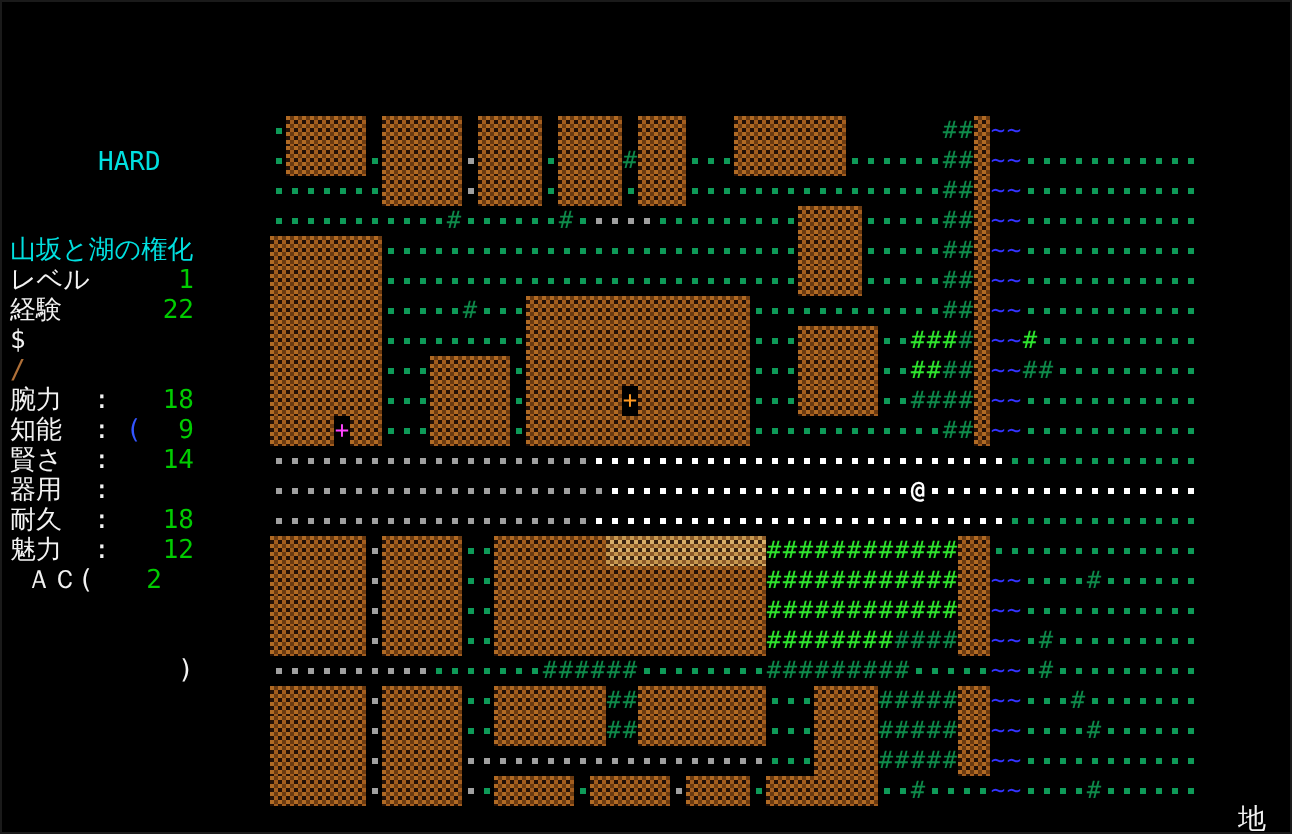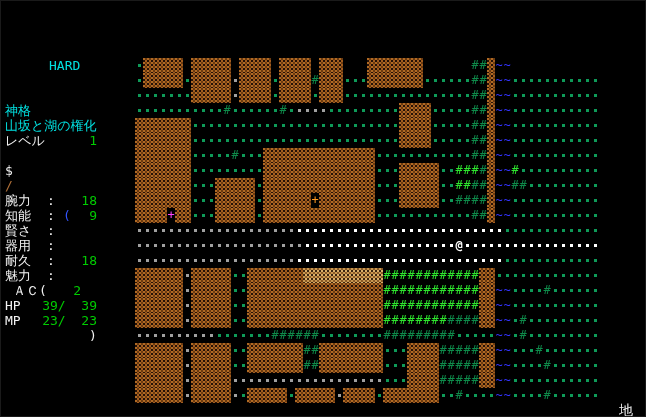--- a/index.html
+++ b/index.html
@@ -35,54 +35,50 @@
 </style>
 </head>
 <body>
 
 <div id="window">
 
 
 
   <div id="game">
 
-    <div class="srow cyan" style="top:0;"><span class="lab" style="left:48px;">HARD</span></div>
-    <div class="srow cyan" style="top:45px;"><span class="lab">神格</span></div>
+    <div class="srow cyan" style="top:16px;"><span class="lab" style="left:48px;">HARD</span></div>
     <div class="srow cyan" style="top:60px;"><span class="lab">山坂と湖の権化</span></div>
 
     <div class="srow" style="top:75px;">
       <span class="lab white">レベル</span><span class="val green">1</span>
+    </div>
+    <div class="srow" style="top:90px;">
+      <span class="lab white">経験</span><span class="val green">22</span>
     </div>
     <div class="srow" style="top:105px;">
       <span class="lab white">$</span>
     </div>
     <div class="srow" style="top:120px;">
       <span class="lab umber">/</span>
       <span class="bluearm" style="position:absolute;left:62px;">(</span>
     </div>
 
     <div id="abilities">
         <div class="srow" style="top: 135px;"><span class="lab white">腕力</span><span class="colon white">:</span><span class="val green">18</span></div>
         <div class="srow" style="top: 150px;"><span class="lab white">知能</span><span class="colon white">:</span><span class="val green">9</span></div>
-        <div class="srow" style="top: 165px;"><span class="lab white">賢さ</span><span class="colon white">:</span></div>
+        <div class="srow" style="top: 165px;"><span class="lab white">賢さ</span><span class="colon white">:</span><span class="val green">14</span></div>
         <div class="srow" style="top: 180px;"><span class="lab white">器用</span><span class="colon white">:</span></div>
         <div class="srow" style="top: 195px;"><span class="lab white">耐久</span><span class="colon white">:</span><span class="val green">18</span></div>
-        <div class="srow" style="top: 210px;"><span class="lab white">魅力</span><span class="colon white">:</span></div>
+        <div class="srow" style="top: 210px;"><span class="lab white">魅力</span><span class="colon white">:</span><span class="val green">12</span></div>
       </div>
 
     <div class="srow" style="top:225px;">
       <span class="lab white" style="left:12px;">ＡＣ(</span>
       <span class="val green" style="width:76px;">2</span>
       <span class="white" style="position:absolute;left:88px;">)</span>
-    </div>
-    <div class="srow" style="top:240px;">
-      <span class="lab white">HP</span><span class="val green">39/  39</span>
-    </div>
-    <div class="srow" style="top:255px;">
-      <span class="lab white">MP</span><span class="val green">23/  23</span>
     </div>
 
     <div id="map">
         <div class="map-row" style="top: 0px;"><span class="cell c-dot" style="background-image: linear-gradient(rgb(14, 154, 88), rgb(14, 154, 88));"></span><span class="cell c-wall"></span><span class="cell c-wall"></span><span class="cell c-wall"></span><span class="cell c-wall"></span><span class="cell c-wall"></span><span class="cell"></span><span class="cell c-wall"></span><span class="cell c-wall"></span><span class="cell c-wall"></span><span class="cell c-wall"></span><span class="cell c-wall"></span><span class="cell"></span><span class="cell c-wall"></span><span class="cell c-wall"></span><span class="cell c-wall"></span><span class="cell c-wall"></span><span class="cell"></span><span class="cell c-wall"></span><span class="cell c-wall"></span><span class="cell c-wall"></span><span class="cell c-wall"></span><span class="cell"></span><span class="cell c-wall"></span><span class="cell c-wall"></span><span class="cell c-wall"></span><span class="cell"></span><span class="cell"></span><span class="cell"></span><span class="cell c-wall"></span><span class="cell c-wall"></span><span class="cell c-wall"></span><span class="cell c-wall"></span><span class="cell c-wall"></span><span class="cell c-wall"></span><span class="cell c-wall"></span><span class="cell"></span><span class="cell"></span><span class="cell"></span><span class="cell"></span><span class="cell"></span><span class="cell"></span><span class="cell" style="color: rgb(14, 138, 74);">#</span><span class="cell" style="color: rgb(14, 138, 74);">#</span><span class="cell c-wall"></span><span class="cell" style="color: rgb(51, 51, 255);">~</span><span class="cell" style="color: rgb(51, 51, 255);">~</span><span class="cell"></span><span class="cell"></span><span class="cell"></span><span class="cell"></span><span class="cell"></span><span class="cell"></span><span class="cell"></span><span class="cell"></span><span class="cell"></span><span class="cell"></span><span class="cell"></span><span class="cell"></span><span class="cell"></span><span class="cell"></span><span class="cell"></span><span class="cell"></span></div>
         <div class="map-row" style="top: 15px;"><span class="cell c-dot" style="background-image: linear-gradient(rgb(14, 154, 88), rgb(14, 154, 88));"></span><span class="cell c-wall"></span><span class="cell c-wall"></span><span class="cell c-wall"></span><span class="cell c-wall"></span><span class="cell c-wall"></span><span class="cell c-dot" style="background-image: linear-gradient(rgb(14, 154, 88), rgb(14, 154, 88));"></span><span class="cell c-wall"></span><span class="cell c-wall"></span><span class="cell c-wall"></span><span class="cell c-wall"></span><span class="cell c-wall"></span><span class="cell c-dot" style="background-image: linear-gradient(rgb(160, 160, 160), rgb(160, 160, 160));"></span><span class="cell c-wall"></span><span class="cell c-wall"></span><span class="cell c-wall"></span><span class="cell c-wall"></span><span class="cell c-dot" style="background-image: linear-gradient(rgb(14, 154, 88), rgb(14, 154, 88));"></span><span class="cell c-wall"></span><span class="cell c-wall"></span><span class="cell c-wall"></span><span class="cell c-wall"></span><span class="cell" style="color: rgb(14, 138, 74);">#</span><span class="cell c-wall"></span><span class="cell c-wall"></span><span class="cell c-wall"></span><span class="cell c-dot" style="background-image: linear-gradient(rgb(14, 154, 88), rgb(14, 154, 88));"></span><span class="cell c-dot" style="background-image: linear-gradient(rgb(14, 154, 88), rgb(14, 154, 88));"></span><span class="cell c-dot" style="background-image: linear-gradient(rgb(14, 154, 88), rgb(14, 154, 88));"></span><span class="cell c-wall"></span><span class="cell c-wall"></span><span class="cell c-wall"></span><span class="cell c-wall"></span><span class="cell c-wall"></span><span class="cell c-wall"></span><span class="cell c-wall"></span><span class="cell c-dot" style="background-image: linear-gradient(rgb(14, 154, 88), rgb(14, 154, 88));"></span><span class="cell c-dot" style="background-image: linear-gradient(rgb(14, 154, 88), rgb(14, 154, 88));"></span><span class="cell c-dot" style="background-image: linear-gradient(rgb(14, 154, 88), rgb(14, 154, 88));"></span><span class="cell c-dot" style="background-image: linear-gradient(rgb(14, 154, 88), rgb(14, 154, 88));"></span><span class="cell c-dot" style="background-image: linear-gradient(rgb(14, 154, 88), rgb(14, 154, 88));"></span><span class="cell c-dot" style="background-image: linear-gradient(rgb(14, 154, 88), rgb(14, 154, 88));"></span><span class="cell" style="color: rgb(14, 138, 74);">#</span><span class="cell" style="color: rgb(14, 138, 74);">#</span><span class="cell c-wall"></span><span class="cell" style="color: rgb(51, 51, 255);">~</span><span class="cell" style="color: rgb(51, 51, 255);">~</span><span class="cell c-dot" style="background-image: linear-gradient(rgb(14, 154, 88), rgb(14, 154, 88));"></span><span class="cell c-dot" style="background-image: linear-gradient(rgb(14, 154, 88), rgb(14, 154, 88));"></span><span class="cell c-dot" style="background-image: linear-gradient(rgb(14, 154, 88), rgb(14, 154, 88));"></span><span class="cell c-dot" style="background-image: linear-gradient(rgb(14, 154, 88), rgb(14, 154, 88));"></span><span class="cell c-dot" style="background-image: linear-gradient(rgb(14, 154, 88), rgb(14, 154, 88));"></span><span class="cell c-dot" style="background-image: linear-gradient(rgb(14, 154, 88), rgb(14, 154, 88));"></span><span class="cell c-dot" style="background-image: linear-gradient(rgb(14, 154, 88), rgb(14, 154, 88));"></span><span class="cell c-dot" style="background-image: linear-gradient(rgb(14, 154, 88), rgb(14, 154, 88));"></span><span class="cell c-dot" style="background-image: linear-gradient(rgb(14, 154, 88), rgb(14, 154, 88));"></span><span class="cell c-dot" style="background-image: linear-gradient(rgb(14, 154, 88), rgb(14, 154, 88));"></span><span class="cell c-dot" style="background-image: linear-gradient(rgb(14, 154, 88), rgb(14, 154, 88));"></span><span class="cell"></span><span class="cell"></span><span class="cell"></span><span class="cell"></span><span class="cell"></span></div>
         <div class="map-row" style="top: 30px;"><span class="cell c-dot" style="background-image: linear-gradient(rgb(14, 154, 88), rgb(14, 154, 88));"></span><span class="cell c-dot" style="background-image: linear-gradient(rgb(14, 154, 88), rgb(14, 154, 88));"></span><span class="cell c-dot" style="background-image: linear-gradient(rgb(14, 154, 88), rgb(14, 154, 88));"></span><span class="cell c-dot" style="background-image: linear-gradient(rgb(14, 154, 88), rgb(14, 154, 88));"></span><span class="cell c-dot" style="background-image: linear-gradient(rgb(14, 154, 88), rgb(14, 154, 88));"></span><span class="cell c-dot" style="background-image: linear-gradient(rgb(14, 154, 88), rgb(14, 154, 88));"></span><span class="cell c-dot" style="background-image: linear-gradient(rgb(14, 154, 88), rgb(14, 154, 88));"></span><span class="cell c-wall"></span><span class="cell c-wall"></span><span class="cell c-wall"></span><span class="cell c-wall"></span><span class="cell c-wall"></span><span class="cell c-dot" style="background-image: linear-gradient(rgb(160, 160, 160), rgb(160, 160, 160));"></span><span class="cell c-wall"></span><span class="cell c-wall"></span><span class="cell c-wall"></span><span class="cell c-wall"></span><span class="cell c-dot" style="background-image: linear-gradient(rgb(14, 154, 88), rgb(14, 154, 88));"></span><span class="cell c-wall"></span><span class="cell c-wall"></span><span class="cell c-wall"></span><span class="cell c-wall"></span><span class="cell c-dot" style="background-image: linear-gradient(rgb(14, 154, 88), rgb(14, 154, 88));"></span><span class="cell c-wall"></span><span class="cell c-wall"></span><span class="cell c-wall"></span><span class="cell c-dot" style="background-image: linear-gradient(rgb(14, 154, 88), rgb(14, 154, 88));"></span><span class="cell c-dot" style="background-image: linear-gradient(rgb(14, 154, 88), rgb(14, 154, 88));"></span><span class="cell c-dot" style="background-image: linear-gradient(rgb(14, 154, 88), rgb(14, 154, 88));"></span><span class="cell c-dot" style="background-image: linear-gradient(rgb(14, 154, 88), rgb(14, 154, 88));"></span><span class="cell c-dot" style="background-image: linear-gradient(rgb(14, 154, 88), rgb(14, 154, 88));"></span><span class="cell c-dot" style="background-image: linear-gradient(rgb(14, 154, 88), rgb(14, 154, 88));"></span><span class="cell c-dot" style="background-image: linear-gradient(rgb(14, 154, 88), rgb(14, 154, 88));"></span><span class="cell c-dot" style="background-image: linear-gradient(rgb(14, 154, 88), rgb(14, 154, 88));"></span><span class="cell c-dot" style="background-image: linear-gradient(rgb(14, 154, 88), rgb(14, 154, 88));"></span><span class="cell c-dot" style="background-image: linear-gradient(rgb(14, 154, 88), rgb(14, 154, 88));"></span><span class="cell c-dot" style="background-image: linear-gradient(rgb(14, 154, 88), rgb(14, 154, 88));"></span><span class="cell c-dot" style="background-image: linear-gradient(rgb(14, 154, 88), rgb(14, 154, 88));"></span><span class="cell c-dot" style="background-image: linear-gradient(rgb(14, 154, 88), rgb(14, 154, 88));"></span><span class="cell c-dot" style="background-image: linear-gradient(rgb(14, 154, 88), rgb(14, 154, 88));"></span><span class="cell c-dot" style="background-image: linear-gradient(rgb(14, 154, 88), rgb(14, 154, 88));"></span><span class="cell c-dot" style="background-image: linear-gradient(rgb(14, 154, 88), rgb(14, 154, 88));"></span><span class="cell" style="color: rgb(14, 138, 74);">#</span><span class="cell" style="color: rgb(14, 138, 74);">#</span><span class="cell c-wall"></span><span class="cell" style="color: rgb(51, 51, 255);">~</span><span class="cell" style="color: rgb(51, 51, 255);">~</span><span class="cell c-dot" style="background-image: linear-gradient(rgb(14, 154, 88), rgb(14, 154, 88));"></span><span class="cell c-dot" style="background-image: linear-gradient(rgb(14, 154, 88), rgb(14, 154, 88));"></span><span class="cell c-dot" style="background-image: linear-gradient(rgb(14, 154, 88), rgb(14, 154, 88));"></span><span class="cell c-dot" style="background-image: linear-gradient(rgb(14, 154, 88), rgb(14, 154, 88));"></span><span class="cell c-dot" style="background-image: linear-gradient(rgb(14, 154, 88), rgb(14, 154, 88));"></span><span class="cell c-dot" style="background-image: linear-gradient(rgb(14, 154, 88), rgb(14, 154, 88));"></span><span class="cell c-dot" style="background-image: linear-gradient(rgb(14, 154, 88), rgb(14, 154, 88));"></span><span class="cell c-dot" style="background-image: linear-gradient(rgb(14, 154, 88), rgb(14, 154, 88));"></span><span class="cell c-dot" style="background-image: linear-gradient(rgb(14, 154, 88), rgb(14, 154, 88));"></span><span class="cell c-dot" style="background-image: linear-gradient(rgb(14, 154, 88), rgb(14, 154, 88));"></span><span class="cell c-dot" style="background-image: linear-gradient(rgb(14, 154, 88), rgb(14, 154, 88));"></span><span class="cell"></span><span class="cell"></span><span class="cell"></span><span class="cell"></span><span class="cell"></span></div>
         <div class="map-row" style="top: 45px;"><span class="cell c-dot" style="background-image: linear-gradient(rgb(14, 154, 88), rgb(14, 154, 88));"></span><span class="cell c-dot" style="background-image: linear-gradient(rgb(14, 154, 88), rgb(14, 154, 88));"></span><span class="cell c-dot" style="background-image: linear-gradient(rgb(14, 154, 88), rgb(14, 154, 88));"></span><span class="cell c-dot" style="background-image: linear-gradient(rgb(14, 154, 88), rgb(14, 154, 88));"></span><span class="cell c-dot" style="background-image: linear-gradient(rgb(14, 154, 88), rgb(14, 154, 88));"></span><span class="cell c-dot" style="background-image: linear-gradient(rgb(14, 154, 88), rgb(14, 154, 88));"></span><span class="cell c-dot" style="background-image: linear-gradient(rgb(14, 154, 88), rgb(14, 154, 88));"></span><span class="cell c-dot" style="background-image: linear-gradient(rgb(14, 154, 88), rgb(14, 154, 88));"></span><span class="cell c-dot" style="background-image: linear-gradient(rgb(14, 154, 88), rgb(14, 154, 88));"></span><span class="cell c-dot" style="background-image: linear-gradient(rgb(14, 154, 88), rgb(14, 154, 88));"></span><span class="cell c-dot" style="background-image: linear-gradient(rgb(14, 154, 88), rgb(14, 154, 88));"></span><span class="cell" style="color: rgb(14, 138, 74);">#</span><span class="cell c-dot" style="background-image: linear-gradient(rgb(14, 154, 88), rgb(14, 154, 88));"></span><span class="cell c-dot" style="background-image: linear-gradient(rgb(14, 154, 88), rgb(14, 154, 88));"></span><span class="cell c-dot" style="background-image: linear-gradient(rgb(14, 154, 88), rgb(14, 154, 88));"></span><span class="cell c-dot" style="background-image: linear-gradient(rgb(14, 154, 88), rgb(14, 154, 88));"></span><span class="cell c-dot" style="background-image: linear-gradient(rgb(14, 154, 88), rgb(14, 154, 88));"></span><span class="cell c-dot" style="background-image: linear-gradient(rgb(14, 154, 88), rgb(14, 154, 88));"></span><span class="cell" style="color: rgb(14, 138, 74);">#</span><span class="cell c-dot" style="background-image: linear-gradient(rgb(14, 154, 88), rgb(14, 154, 88));"></span><span class="cell c-dot" style="background-image: linear-gradient(rgb(160, 160, 160), rgb(160, 160, 160));"></span><span class="cell c-dot" style="background-image: linear-gradient(rgb(160, 160, 160), rgb(160, 160, 160));"></span><span class="cell c-dot" style="background-image: linear-gradient(rgb(160, 160, 160), rgb(160, 160, 160));"></span><span class="cell c-dot" style="background-image: linear-gradient(rgb(160, 160, 160), rgb(160, 160, 160));"></span><span class="cell c-dot" style="background-image: linear-gradient(rgb(14, 154, 88), rgb(14, 154, 88));"></span><span class="cell c-dot" style="background-image: linear-gradient(rgb(14, 154, 88), rgb(14, 154, 88));"></span><span class="cell c-dot" style="background-image: linear-gradient(rgb(14, 154, 88), rgb(14, 154, 88));"></span><span class="cell c-dot" style="background-image: linear-gradient(rgb(14, 154, 88), rgb(14, 154, 88));"></span><span class="cell c-dot" style="background-image: linear-gradient(rgb(14, 154, 88), rgb(14, 154, 88));"></span><span class="cell c-dot" style="background-image: linear-gradient(rgb(14, 154, 88), rgb(14, 154, 88));"></span><span class="cell c-dot" style="background-image: linear-gradient(rgb(14, 154, 88), rgb(14, 154, 88));"></span><span class="cell c-dot" style="background-image: linear-gradient(rgb(14, 154, 88), rgb(14, 154, 88));"></span><span class="cell c-dot" style="background-image: linear-gradient(rgb(14, 154, 88), rgb(14, 154, 88));"></span><span class="cell c-wall"></span><span class="cell c-wall"></span><span class="cell c-wall"></span><span class="cell c-wall"></span><span class="cell c-dot" style="background-image: linear-gradient(rgb(14, 154, 88), rgb(14, 154, 88));"></span><span class="cell c-dot" style="background-image: linear-gradient(rgb(14, 154, 88), rgb(14, 154, 88));"></span><span class="cell c-dot" style="background-image: linear-gradient(rgb(14, 154, 88), rgb(14, 154, 88));"></span><span class="cell c-dot" style="background-image: linear-gradient(rgb(14, 154, 88), rgb(14, 154, 88));"></span><span class="cell c-dot" style="background-image: linear-gradient(rgb(14, 154, 88), rgb(14, 154, 88));"></span><span class="cell" style="color: rgb(14, 138, 74);">#</span><span class="cell" style="color: rgb(14, 138, 74);">#</span><span class="cell c-wall"></span><span class="cell" style="color: rgb(51, 51, 255);">~</span><span class="cell" style="color: rgb(51, 51, 255);">~</span><span class="cell c-dot" style="background-image: linear-gradient(rgb(14, 154, 88), rgb(14, 154, 88));"></span><span class="cell c-dot" style="background-image: linear-gradient(rgb(14, 154, 88), rgb(14, 154, 88));"></span><span class="cell c-dot" style="background-image: linear-gradient(rgb(14, 154, 88), rgb(14, 154, 88));"></span><span class="cell c-dot" style="background-image: linear-gradient(rgb(14, 154, 88), rgb(14, 154, 88));"></span><span class="cell c-dot" style="background-image: linear-gradient(rgb(14, 154, 88), rgb(14, 154, 88));"></span><span class="cell c-dot" style="background-image: linear-gradient(rgb(14, 154, 88), rgb(14, 154, 88));"></span><span class="cell c-dot" style="background-image: linear-gradient(rgb(14, 154, 88), rgb(14, 154, 88));"></span><span class="cell c-dot" style="background-image: linear-gradient(rgb(14, 154, 88), rgb(14, 154, 88));"></span><span class="cell c-dot" style="background-image: linear-gradient(rgb(14, 154, 88), rgb(14, 154, 88));"></span><span class="cell c-dot" style="background-image: linear-gradient(rgb(14, 154, 88), rgb(14, 154, 88));"></span><span class="cell c-dot" style="background-image: linear-gradient(rgb(14, 154, 88), rgb(14, 154, 88));"></span><span class="cell"></span><span class="cell"></span><span class="cell"></span><span class="cell"></span><span class="cell"></span></div>
         <div class="map-row" style="top: 60px;"><span class="cell c-wall"></span><span class="cell c-wall"></span><span class="cell c-wall"></span><span class="cell c-wall"></span><span class="cell c-wall"></span><span class="cell c-wall"></span><span class="cell c-wall"></span><span class="cell c-dot" style="background-image: linear-gradient(rgb(14, 154, 88), rgb(14, 154, 88));"></span><span class="cell c-dot" style="background-image: linear-gradient(rgb(14, 154, 88), rgb(14, 154, 88));"></span><span class="cell c-dot" style="background-image: linear-gradient(rgb(14, 154, 88), rgb(14, 154, 88));"></span><span class="cell c-dot" style="background-image: linear-gradient(rgb(14, 154, 88), rgb(14, 154, 88));"></span><span class="cell c-dot" style="background-image: linear-gradient(rgb(14, 154, 88), rgb(14, 154, 88));"></span><span class="cell c-dot" style="background-image: linear-gradient(rgb(14, 154, 88), rgb(14, 154, 88));"></span><span class="cell c-dot" style="background-image: linear-gradient(rgb(14, 154, 88), rgb(14, 154, 88));"></span><span class="cell c-dot" style="background-image: linear-gradient(rgb(14, 154, 88), rgb(14, 154, 88));"></span><span class="cell c-dot" style="background-image: linear-gradient(rgb(14, 154, 88), rgb(14, 154, 88));"></span><span class="cell c-dot" style="background-image: linear-gradient(rgb(14, 154, 88), rgb(14, 154, 88));"></span><span class="cell c-dot" style="background-image: linear-gradient(rgb(14, 154, 88), rgb(14, 154, 88));"></span><span class="cell c-dot" style="background-image: linear-gradient(rgb(14, 154, 88), rgb(14, 154, 88));"></span><span class="cell c-dot" style="background-image: linear-gradient(rgb(14, 154, 88), rgb(14, 154, 88));"></span><span class="cell c-dot" style="background-image: linear-gradient(rgb(14, 154, 88), rgb(14, 154, 88));"></span><span class="cell c-dot" style="background-image: linear-gradient(rgb(14, 154, 88), rgb(14, 154, 88));"></span><span class="cell c-dot" style="background-image: linear-gradient(rgb(14, 154, 88), rgb(14, 154, 88));"></span><span class="cell c-dot" style="background-image: linear-gradient(rgb(14, 154, 88), rgb(14, 154, 88));"></span><span class="cell c-dot" style="background-image: linear-gradient(rgb(14, 154, 88), rgb(14, 154, 88));"></span><span class="cell c-dot" style="background-image: linear-gradient(rgb(14, 154, 88), rgb(14, 154, 88));"></span><span class="cell c-dot" style="background-image: linear-gradient(rgb(14, 154, 88), rgb(14, 154, 88));"></span><span class="cell c-dot" style="background-image: linear-gradient(rgb(14, 154, 88), rgb(14, 154, 88));"></span><span class="cell c-dot" style="background-image: linear-gradient(rgb(14, 154, 88), rgb(14, 154, 88));"></span><span class="cell c-dot" style="background-image: linear-gradient(rgb(14, 154, 88), rgb(14, 154, 88));"></span><span class="cell c-dot" style="background-image: linear-gradient(rgb(14, 154, 88), rgb(14, 154, 88));"></span><span class="cell c-dot" style="background-image: linear-gradient(rgb(14, 154, 88), rgb(14, 154, 88));"></span><span class="cell c-dot" style="background-image: linear-gradient(rgb(14, 154, 88), rgb(14, 154, 88));"></span><span class="cell c-wall"></span><span class="cell c-wall"></span><span class="cell c-wall"></span><span class="cell c-wall"></span><span class="cell c-dot" style="background-image: linear-gradient(rgb(14, 154, 88), rgb(14, 154, 88));"></span><span class="cell c-dot" style="background-image: linear-gradient(rgb(14, 154, 88), rgb(14, 154, 88));"></span><span class="cell c-dot" style="background-image: linear-gradient(rgb(14, 154, 88), rgb(14, 154, 88));"></span><span class="cell c-dot" style="background-image: linear-gradient(rgb(14, 154, 88), rgb(14, 154, 88));"></span><span class="cell c-dot" style="background-image: linear-gradient(rgb(14, 154, 88), rgb(14, 154, 88));"></span><span class="cell" style="color: rgb(14, 138, 74);">#</span><span class="cell" style="color: rgb(14, 138, 74);">#</span><span class="cell c-wall"></span><span class="cell" style="color: rgb(51, 51, 255);">~</span><span class="cell" style="color: rgb(51, 51, 255);">~</span><span class="cell c-dot" style="background-image: linear-gradient(rgb(14, 154, 88), rgb(14, 154, 88));"></span><span class="cell c-dot" style="background-image: linear-gradient(rgb(14, 154, 88), rgb(14, 154, 88));"></span><span class="cell c-dot" style="background-image: linear-gradient(rgb(14, 154, 88), rgb(14, 154, 88));"></span><span class="cell c-dot" style="background-image: linear-gradient(rgb(14, 154, 88), rgb(14, 154, 88));"></span><span class="cell c-dot" style="background-image: linear-gradient(rgb(14, 154, 88), rgb(14, 154, 88));"></span><span class="cell c-dot" style="background-image: linear-gradient(rgb(14, 154, 88), rgb(14, 154, 88));"></span><span class="cell c-dot" style="background-image: linear-gradient(rgb(14, 154, 88), rgb(14, 154, 88));"></span><span class="cell c-dot" style="background-image: linear-gradient(rgb(14, 154, 88), rgb(14, 154, 88));"></span><span class="cell c-dot" style="background-image: linear-gradient(rgb(14, 154, 88), rgb(14, 154, 88));"></span><span class="cell c-dot" style="background-image: linear-gradient(rgb(14, 154, 88), rgb(14, 154, 88));"></span><span class="cell c-dot" style="background-image: linear-gradient(rgb(14, 154, 88), rgb(14, 154, 88));"></span><span class="cell"></span><span class="cell"></span><span class="cell"></span><span class="cell"></span><span class="cell"></span></div>
         <div class="map-row" style="top: 75px;"><span class="cell c-wall"></span><span class="cell c-wall"></span><span class="cell c-wall"></span><span class="cell c-wall"></span><span class="cell c-wall"></span><span class="cell c-wall"></span><span class="cell c-wall"></span><span class="cell c-dot" style="background-image: linear-gradient(rgb(14, 154, 88), rgb(14, 154, 88));"></span><span class="cell c-dot" style="background-image: linear-gradient(rgb(14, 154, 88), rgb(14, 154, 88));"></span><span class="cell c-dot" style="background-image: linear-gradient(rgb(14, 154, 88), rgb(14, 154, 88));"></span><span class="cell c-dot" style="background-image: linear-gradient(rgb(14, 154, 88), rgb(14, 154, 88));"></span><span class="cell c-dot" style="background-image: linear-gradient(rgb(14, 154, 88), rgb(14, 154, 88));"></span><span class="cell c-dot" style="background-image: linear-gradient(rgb(14, 154, 88), rgb(14, 154, 88));"></span><span class="cell c-dot" style="background-image: linear-gradient(rgb(14, 154, 88), rgb(14, 154, 88));"></span><span class="cell c-dot" style="background-image: linear-gradient(rgb(14, 154, 88), rgb(14, 154, 88));"></span><span class="cell c-dot" style="background-image: linear-gradient(rgb(14, 154, 88), rgb(14, 154, 88));"></span><span class="cell c-dot" style="background-image: linear-gradient(rgb(14, 154, 88), rgb(14, 154, 88));"></span><span class="cell c-dot" style="background-image: linear-gradient(rgb(14, 154, 88), rgb(14, 154, 88));"></span><span class="cell c-dot" style="background-image: linear-gradient(rgb(14, 154, 88), rgb(14, 154, 88));"></span><span class="cell c-dot" style="background-image: linear-gradient(rgb(14, 154, 88), rgb(14, 154, 88));"></span><span class="cell c-dot" style="background-image: linear-gradient(rgb(14, 154, 88), rgb(14, 154, 88));"></span><span class="cell c-dot" style="background-image: linear-gradient(rgb(14, 154, 88), rgb(14, 154, 88));"></span><span class="cell c-dot" style="background-image: linear-gradient(rgb(14, 154, 88), rgb(14, 154, 88));"></span><span class="cell c-dot" style="background-image: linear-gradient(rgb(14, 154, 88), rgb(14, 154, 88));"></span><span class="cell c-dot" style="background-image: linear-gradient(rgb(14, 154, 88), rgb(14, 154, 88));"></span><span class="cell c-dot" style="background-image: linear-gradient(rgb(14, 154, 88), rgb(14, 154, 88));"></span><span class="cell c-dot" style="background-image: linear-gradient(rgb(14, 154, 88), rgb(14, 154, 88));"></span><span class="cell c-dot" style="background-image: linear-gradient(rgb(14, 154, 88), rgb(14, 154, 88));"></span><span class="cell c-dot" style="background-image: linear-gradient(rgb(14, 154, 88), rgb(14, 154, 88));"></span><span class="cell c-dot" style="background-image: linear-gradient(rgb(14, 154, 88), rgb(14, 154, 88));"></span><span class="cell c-dot" style="background-image: linear-gradient(rgb(14, 154, 88), rgb(14, 154, 88));"></span><span class="cell c-dot" style="background-image: linear-gradient(rgb(14, 154, 88), rgb(14, 154, 88));"></span><span class="cell c-dot" style="background-image: linear-gradient(rgb(14, 154, 88), rgb(14, 154, 88));"></span><span class="cell c-wall"></span><span class="cell c-wall"></span><span class="cell c-wall"></span><span class="cell c-wall"></span><span class="cell c-dot" style="background-image: linear-gradient(rgb(14, 154, 88), rgb(14, 154, 88));"></span><span class="cell c-dot" style="background-image: linear-gradient(rgb(14, 154, 88), rgb(14, 154, 88));"></span><span class="cell c-dot" style="background-image: linear-gradient(rgb(14, 154, 88), rgb(14, 154, 88));"></span><span class="cell c-dot" style="background-image: linear-gradient(rgb(14, 154, 88), rgb(14, 154, 88));"></span><span class="cell c-dot" style="background-image: linear-gradient(rgb(14, 154, 88), rgb(14, 154, 88));"></span><span class="cell" style="color: rgb(14, 138, 74);">#</span><span class="cell" style="color: rgb(14, 138, 74);">#</span><span class="cell c-wall"></span><span class="cell" style="color: rgb(51, 51, 255);">~</span><span class="cell" style="color: rgb(51, 51, 255);">~</span><span class="cell c-dot" style="background-image: linear-gradient(rgb(14, 154, 88), rgb(14, 154, 88));"></span><span class="cell c-dot" style="background-image: linear-gradient(rgb(14, 154, 88), rgb(14, 154, 88));"></span><span class="cell c-dot" style="background-image: linear-gradient(rgb(14, 154, 88), rgb(14, 154, 88));"></span><span class="cell c-dot" style="background-image: linear-gradient(rgb(14, 154, 88), rgb(14, 154, 88));"></span><span class="cell c-dot" style="background-image: linear-gradient(rgb(14, 154, 88), rgb(14, 154, 88));"></span><span class="cell c-dot" style="background-image: linear-gradient(rgb(14, 154, 88), rgb(14, 154, 88));"></span><span class="cell c-dot" style="background-image: linear-gradient(rgb(14, 154, 88), rgb(14, 154, 88));"></span><span class="cell c-dot" style="background-image: linear-gradient(rgb(14, 154, 88), rgb(14, 154, 88));"></span><span class="cell c-dot" style="background-image: linear-gradient(rgb(14, 154, 88), rgb(14, 154, 88));"></span><span class="cell c-dot" style="background-image: linear-gradient(rgb(14, 154, 88), rgb(14, 154, 88));"></span><span class="cell c-dot" style="background-image: linear-gradient(rgb(14, 154, 88), rgb(14, 154, 88));"></span><span class="cell"></span><span class="cell"></span><span class="cell"></span><span class="cell"></span><span class="cell"></span></div>
         <div class="map-row" style="top: 90px;"><span class="cell c-wall"></span><span class="cell c-wall"></span><span class="cell c-wall"></span><span class="cell c-wall"></span><span class="cell c-wall"></span><span class="cell c-wall"></span><span class="cell c-wall"></span><span class="cell c-dot" style="background-image: linear-gradient(rgb(14, 154, 88), rgb(14, 154, 88));"></span><span class="cell c-dot" style="background-image: linear-gradient(rgb(14, 154, 88), rgb(14, 154, 88));"></span><span class="cell c-dot" style="background-image: linear-gradient(rgb(14, 154, 88), rgb(14, 154, 88));"></span><span class="cell c-dot" style="background-image: linear-gradient(rgb(14, 154, 88), rgb(14, 154, 88));"></span><span class="cell c-dot" style="background-image: linear-gradient(rgb(14, 154, 88), rgb(14, 154, 88));"></span><span class="cell" style="color: rgb(14, 138, 74);">#</span><span class="cell c-dot" style="background-image: linear-gradient(rgb(14, 154, 88), rgb(14, 154, 88));"></span><span class="cell c-dot" style="background-image: linear-gradient(rgb(14, 154, 88), rgb(14, 154, 88));"></span><span class="cell c-dot" style="background-image: linear-gradient(rgb(14, 154, 88), rgb(14, 154, 88));"></span><span class="cell c-wall"></span><span class="cell c-wall"></span><span class="cell c-wall"></span><span class="cell c-wall"></span><span class="cell c-wall"></span><span class="cell c-wall"></span><span class="cell c-wall"></span><span class="cell c-wall"></span><span class="cell c-wall"></span><span class="cell c-wall"></span><span class="cell c-wall"></span><span class="cell c-wall"></span><span class="cell c-wall"></span><span class="cell c-wall"></span><span class="cell c-dot" style="background-image: linear-gradient(rgb(14, 154, 88), rgb(14, 154, 88));"></span><span class="cell c-dot" style="background-image: linear-gradient(rgb(14, 154, 88), rgb(14, 154, 88));"></span><span class="cell c-dot" style="background-image: linear-gradient(rgb(14, 154, 88), rgb(14, 154, 88));"></span><span class="cell c-dot" style="background-image: linear-gradient(rgb(14, 154, 88), rgb(14, 154, 88));"></span><span class="cell c-dot" style="background-image: linear-gradient(rgb(14, 154, 88), rgb(14, 154, 88));"></span><span class="cell c-dot" style="background-image: linear-gradient(rgb(14, 154, 88), rgb(14, 154, 88));"></span><span class="cell c-dot" style="background-image: linear-gradient(rgb(14, 154, 88), rgb(14, 154, 88));"></span><span class="cell c-dot" style="background-image: linear-gradient(rgb(14, 154, 88), rgb(14, 154, 88));"></span><span class="cell c-dot" style="background-image: linear-gradient(rgb(14, 154, 88), rgb(14, 154, 88));"></span><span class="cell c-dot" style="background-image: linear-gradient(rgb(14, 154, 88), rgb(14, 154, 88));"></span><span class="cell c-dot" style="background-image: linear-gradient(rgb(14, 154, 88), rgb(14, 154, 88));"></span><span class="cell c-dot" style="background-image: linear-gradient(rgb(14, 154, 88), rgb(14, 154, 88));"></span><span class="cell" style="color: rgb(14, 138, 74);">#</span><span class="cell" style="color: rgb(14, 138, 74);">#</span><span class="cell c-wall"></span><span class="cell" style="color: rgb(51, 51, 255);">~</span><span class="cell" style="color: rgb(51, 51, 255);">~</span><span class="cell c-dot" style="background-image: linear-gradient(rgb(14, 154, 88), rgb(14, 154, 88));"></span><span class="cell c-dot" style="background-image: linear-gradient(rgb(14, 154, 88), rgb(14, 154, 88));"></span><span class="cell c-dot" style="background-image: linear-gradient(rgb(14, 154, 88), rgb(14, 154, 88));"></span><span class="cell c-dot" style="background-image: linear-gradient(rgb(14, 154, 88), rgb(14, 154, 88));"></span><span class="cell c-dot" style="background-image: linear-gradient(rgb(14, 154, 88), rgb(14, 154, 88));"></span><span class="cell c-dot" style="background-image: linear-gradient(rgb(14, 154, 88), rgb(14, 154, 88));"></span><span class="cell c-dot" style="background-image: linear-gradient(rgb(14, 154, 88), rgb(14, 154, 88));"></span><span class="cell c-dot" style="background-image: linear-gradient(rgb(14, 154, 88), rgb(14, 154, 88));"></span><span class="cell c-dot" style="background-image: linear-gradient(rgb(14, 154, 88), rgb(14, 154, 88));"></span><span class="cell c-dot" style="background-image: linear-gradient(rgb(14, 154, 88), rgb(14, 154, 88));"></span><span class="cell c-dot" style="background-image: linear-gradient(rgb(14, 154, 88), rgb(14, 154, 88));"></span><span class="cell"></span><span class="cell"></span><span class="cell"></span><span class="cell"></span><span class="cell"></span></div>

